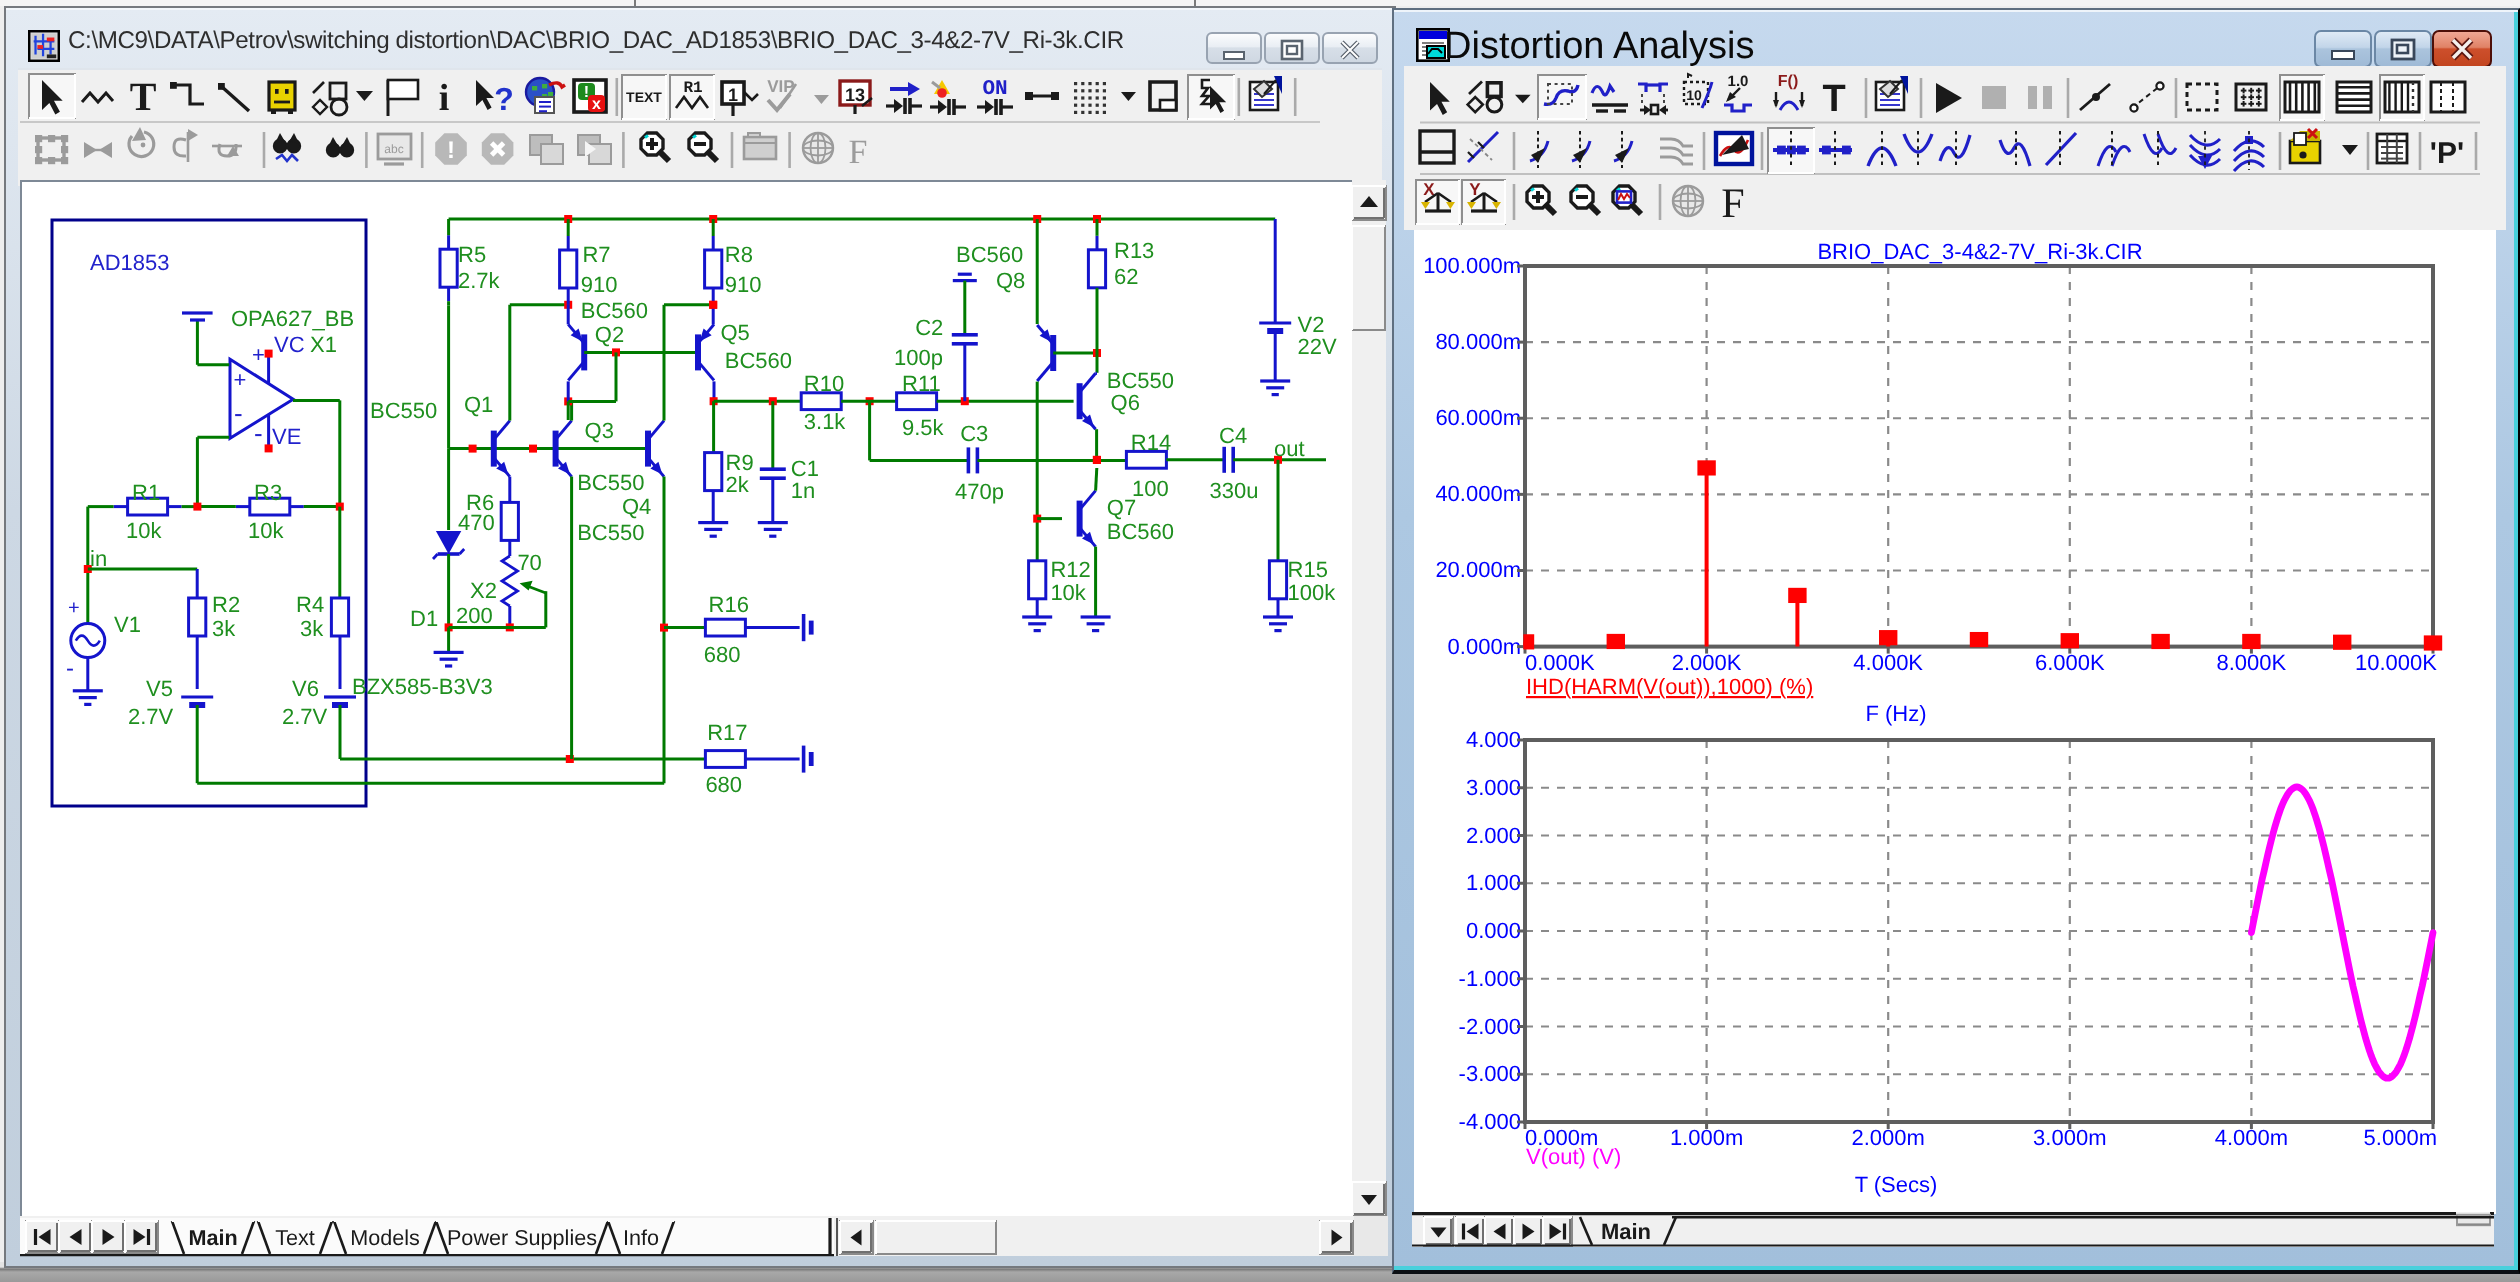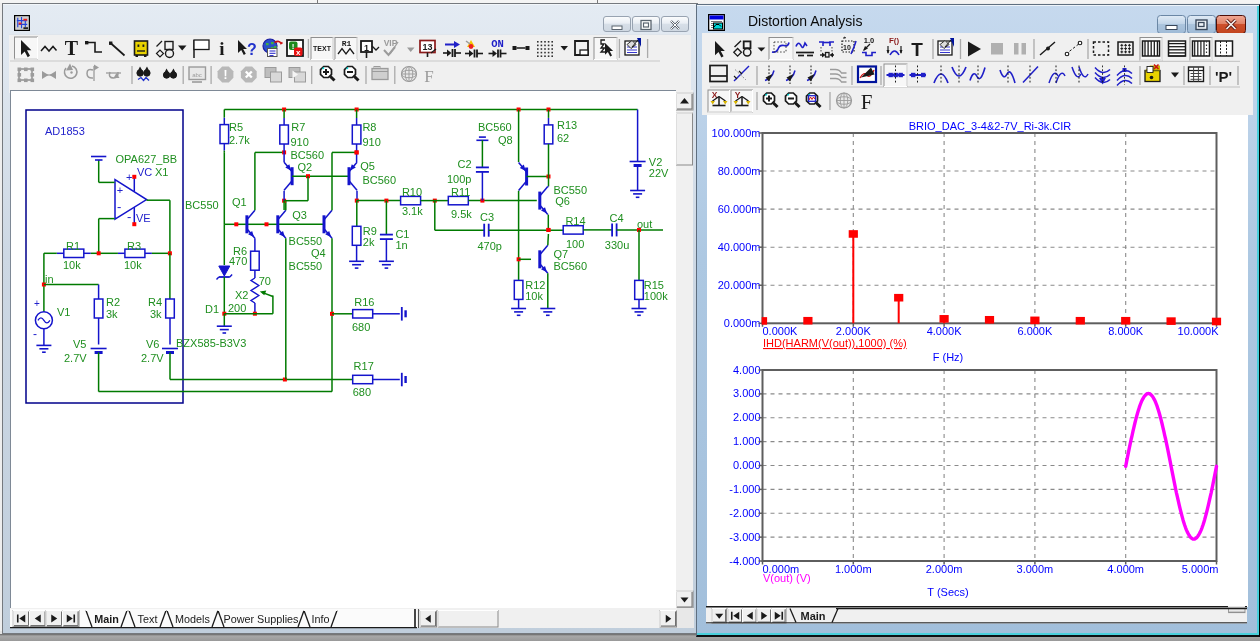--- a/index.html
+++ b/index.html
@@ -9,21 +9,21 @@
 #w1 .title{position:absolute;left:0;top:0;width:100%;height:30px}
 #w1 .ttext{position:absolute;left:31px;top:8.5px;font-size:12.1px;letter-spacing:-0.2px;color:#2e2e2e;white-space:nowrap}
 .wbtn{position:absolute;top:12px;width:26px;height:14px;border:1px solid #98a3b1;border-radius:3px;background:linear-gradient(#fbfcfd,#e9eef4 45%,#d7dfe8 50%,#cfd8e2)}
 .wbtn svg{position:absolute;left:0;top:0}
 
 #w1 .tbar{position:absolute;left:6px;top:30px;width:682px;height:58px;background:#f0f0f0;border-top:1px solid #dfe5ec}
 
 #c1{position:absolute;left:7px;top:86px;width:670px;height:523px;background:#fff;border:1px solid #7e8996;border-right-color:#fff;border-bottom-color:#fff}
 
 #w2{position:absolute;left:696px;top:4px;width:562px;height:630px;background:linear-gradient(#c6d9ee,#adc8e2 40%,#a2bfdb);border:1px solid #5f6f80;box-shadow:inset 0 1px 0 #eef4fa, inset -2px 0 0 #49d0dc, inset 0 -2px 0 #49d0dc;border-bottom:2px solid #0c1014;border-right-color:#000}
-#w2 .ttext{position:absolute;left:51px;top:7.5px;font-size:14px;color:#0a0a0a;white-space:nowrap}
+#w2 .ttext{position:absolute;left:25px;top:7.5px;font-size:19px;color:#0a0a0a;white-space:nowrap}
 .wbtn2{position:absolute;top:10px;width:27px;height:17px;border:1px solid #6b87a5;border-radius:3.5px;background:linear-gradient(#dfeaf5,#c2d5e9 45%,#abc4dd 50%,#9fbad6)}
 .wbtnX{position:absolute;top:10px;width:28px;height:17px;border:1px solid #4d0f08;border-radius:3.5px;background:linear-gradient(#f0a794,#e08266 45%,#cd4f2c 50%,#c2451f)}
 #w2 .tbar{position:absolute;left:5px;top:28px;width:551px;height:82px;background:#f0f0f0}
 #p2{position:absolute;left:10px;top:110px;width:541px;height:492px;background:#fff}
 </style></head><body>
 <div id="root">
 
 <div class="abs" style="left:0;top:0;width:1260px;height:3px;background:#f4f4f4"></div>
 <div class="abs" style="left:317px;top:0;width:1px;height:3px;background:#7a7a7a"></div>
 <div class="abs" style="left:597px;top:0;width:1px;height:3px;background:#7a7a7a"></div>
@@ -32,20 +32,21 @@
 <div id="w1">
  <div class="title">
   <svg class="abs" style="left:11px;top:10.5px" width="16" height="16" viewBox="0 0 17 17">
    <rect x="0.5" y="0.5" width="16" height="16" fill="#d8d8d8" stroke="#000" stroke-width="1.6"></rect>
    <rect x="2" y="2" width="13" height="13" fill="#cfcfcf"></rect>
    <path d="M4,3 v10 M8,2 v12 M12,5 v8 M3,6 h11 M5,10 h9" stroke="#2244dd" stroke-width="1.2" fill="none"></path>
    <rect x="10" y="4" width="4" height="2" fill="#e22"></rect>
           <rect x="5" y="8" width="3" height="2" fill="#e22"></rect>
    <rect x="10" y="13" width="5" height="2" fill="#222"></rect>
   </svg>
+  <div class="ttext">C:\MC9\DATA\Petrov\switching distortion\DAC\BRIO_DAC_AD1853\BRIO_DAC_3-4&amp;2-7V_Ri-3k.CIR</div>
   <div class="wbtn" style="left:600px">
           <svg width="26" height="16">
             <rect x="8" y="9" width="10" height="3.5" fill="#fff" stroke="#5a646f" stroke-width="1"></rect>
           </svg>
         </div>
   <div class="wbtn" style="left:629px">
           <svg width="26" height="16">
             <rect x="8" y="3.5" width="10" height="9" fill="#fff" stroke="#5a646f" stroke-width="1.3"></rect>
             <rect x="10.5" y="6" width="5" height="4" fill="#fff" stroke="#5a646f" stroke-width="1.2"></rect>
           </svg>

